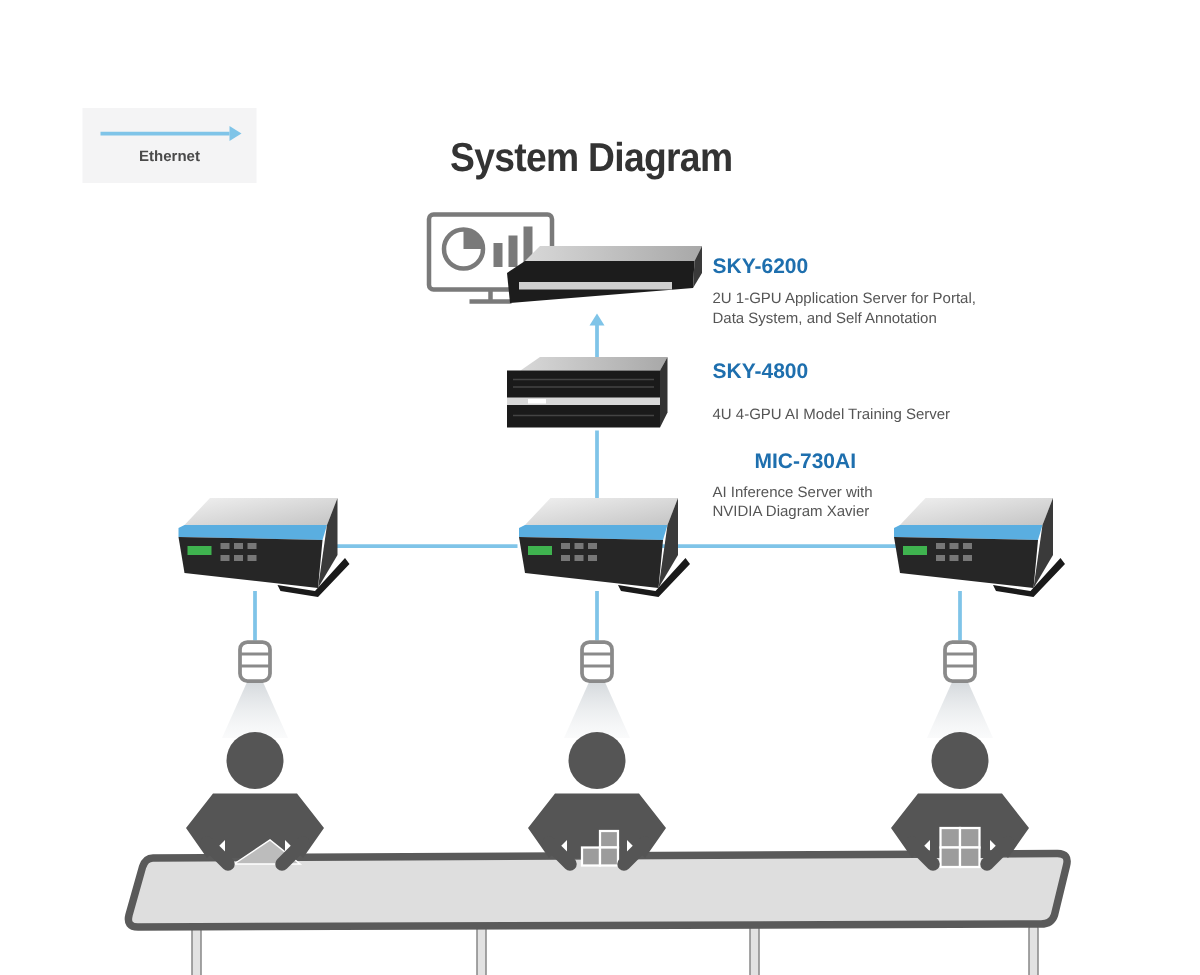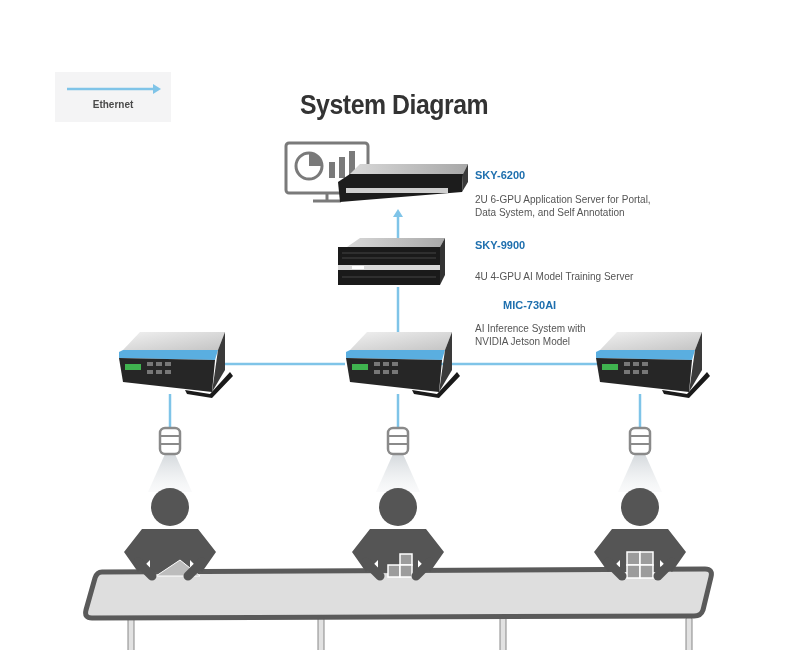--- a/index.html
+++ b/index.html
@@ -1,21 +1,21 @@
 <!DOCTYPE html>
 <html><head>
 <meta charset="utf-8">
 <style>
   html,body{margin:0;padding:0;background:#ffffff;}
   body{width:800px;height:650px;position:relative;overflow:hidden;font-family:"Liberation Sans",sans-serif;}
   #stage{position:absolute;left:0;top:0;width:800px;height:650px;margin-top:42px;}
   .legend-box{position:absolute;left:55px;top:30px;width:116px;height:50px;background:#f4f4f5;}
   .legend-label{position:absolute;left:0;top:27px;width:116px;text-align:center;font-size:10px;font-weight:bold;color:#4a4a4a;}
   .title{position:absolute;left:300px;top:48px;font-size:27px;font-weight:bold;color:#333;letter-spacing:-0.5px;transform:scaleX(0.92);transform-origin:left top;}
-  .prod-name{position:absolute;font-size:11px;font-weight:bold;color:#1e6fae;text-align:center;}
+  .prod-name{position:absolute;font-size:14px;font-weight:bold;color:#1e6fae;text-align:center;}
   .prod-desc{position:absolute;font-size:10px;color:#555;line-height:13px;}
 </style>
 </head>
 <body>
 
 <div id="stage">
 
   <div class="legend-box">
     <svg width="116" height="50" style="position:absolute;left:0;top:0">
       <line x1="12" y1="17" x2="98" y2="17" stroke="#7fc4e8" stroke-width="2.5"></line>
@@ -183,25 +183,25 @@
           <rect x="627" y="523" width="13" height="13" fill="#9c9c9c" stroke="#fff" stroke-width="1.5"></rect>
           <rect x="640" y="523" width="13" height="13" fill="#9c9c9c" stroke="#fff" stroke-width="1.5"></rect>
           <line x1="608" y1="520" x2="622" y2="534" stroke="#555" stroke-width="9" stroke-linecap="round"></line>
           <line x1="672" y1="520" x2="658" y2="534" stroke="#555" stroke-width="9" stroke-linecap="round"></line>
         </g>
       </g>
   </svg>
 
   <div>
     <div class="prod-name" style="left:475px;top:127px">SKY-6200</div>
-    <div class="prod-desc" style="left:475px;top:151px">2U 6-GPU Application Server for Portal,</div>
+    <div class="prod-desc" style="left:475px;top:151px">2U 1-GPU Application Server for Portal,</div>
     <div class="prod-desc" style="left:475px;top:164px">Data System, and Self Annotation</div>
   </div>
   <div>
-    <div class="prod-name" style="left:475px;top:197px">SKY-9900</div>
+    <div class="prod-name" style="left:475px;top:197px">SKY-4800</div>
     <div class="prod-desc" style="left:475px;top:228px">4U 4-GPU AI Model Training Server</div>
   </div>
   <div>
     <div class="prod-name" style="left:503px;top:257px">MIC-730AI</div>
-    <div class="prod-desc" style="left:475px;top:280px">AI Inference System with</div>
-    <div class="prod-desc" style="left:475px;top:293px">NVIDIA Jetson Model</div>
+    <div class="prod-desc" style="left:475px;top:280px">AI Inference Server with</div>
+    <div class="prod-desc" style="left:475px;top:293px">NVIDIA Diagram Xavier</div>
   </div>
 </div>
 
 </body></html>

